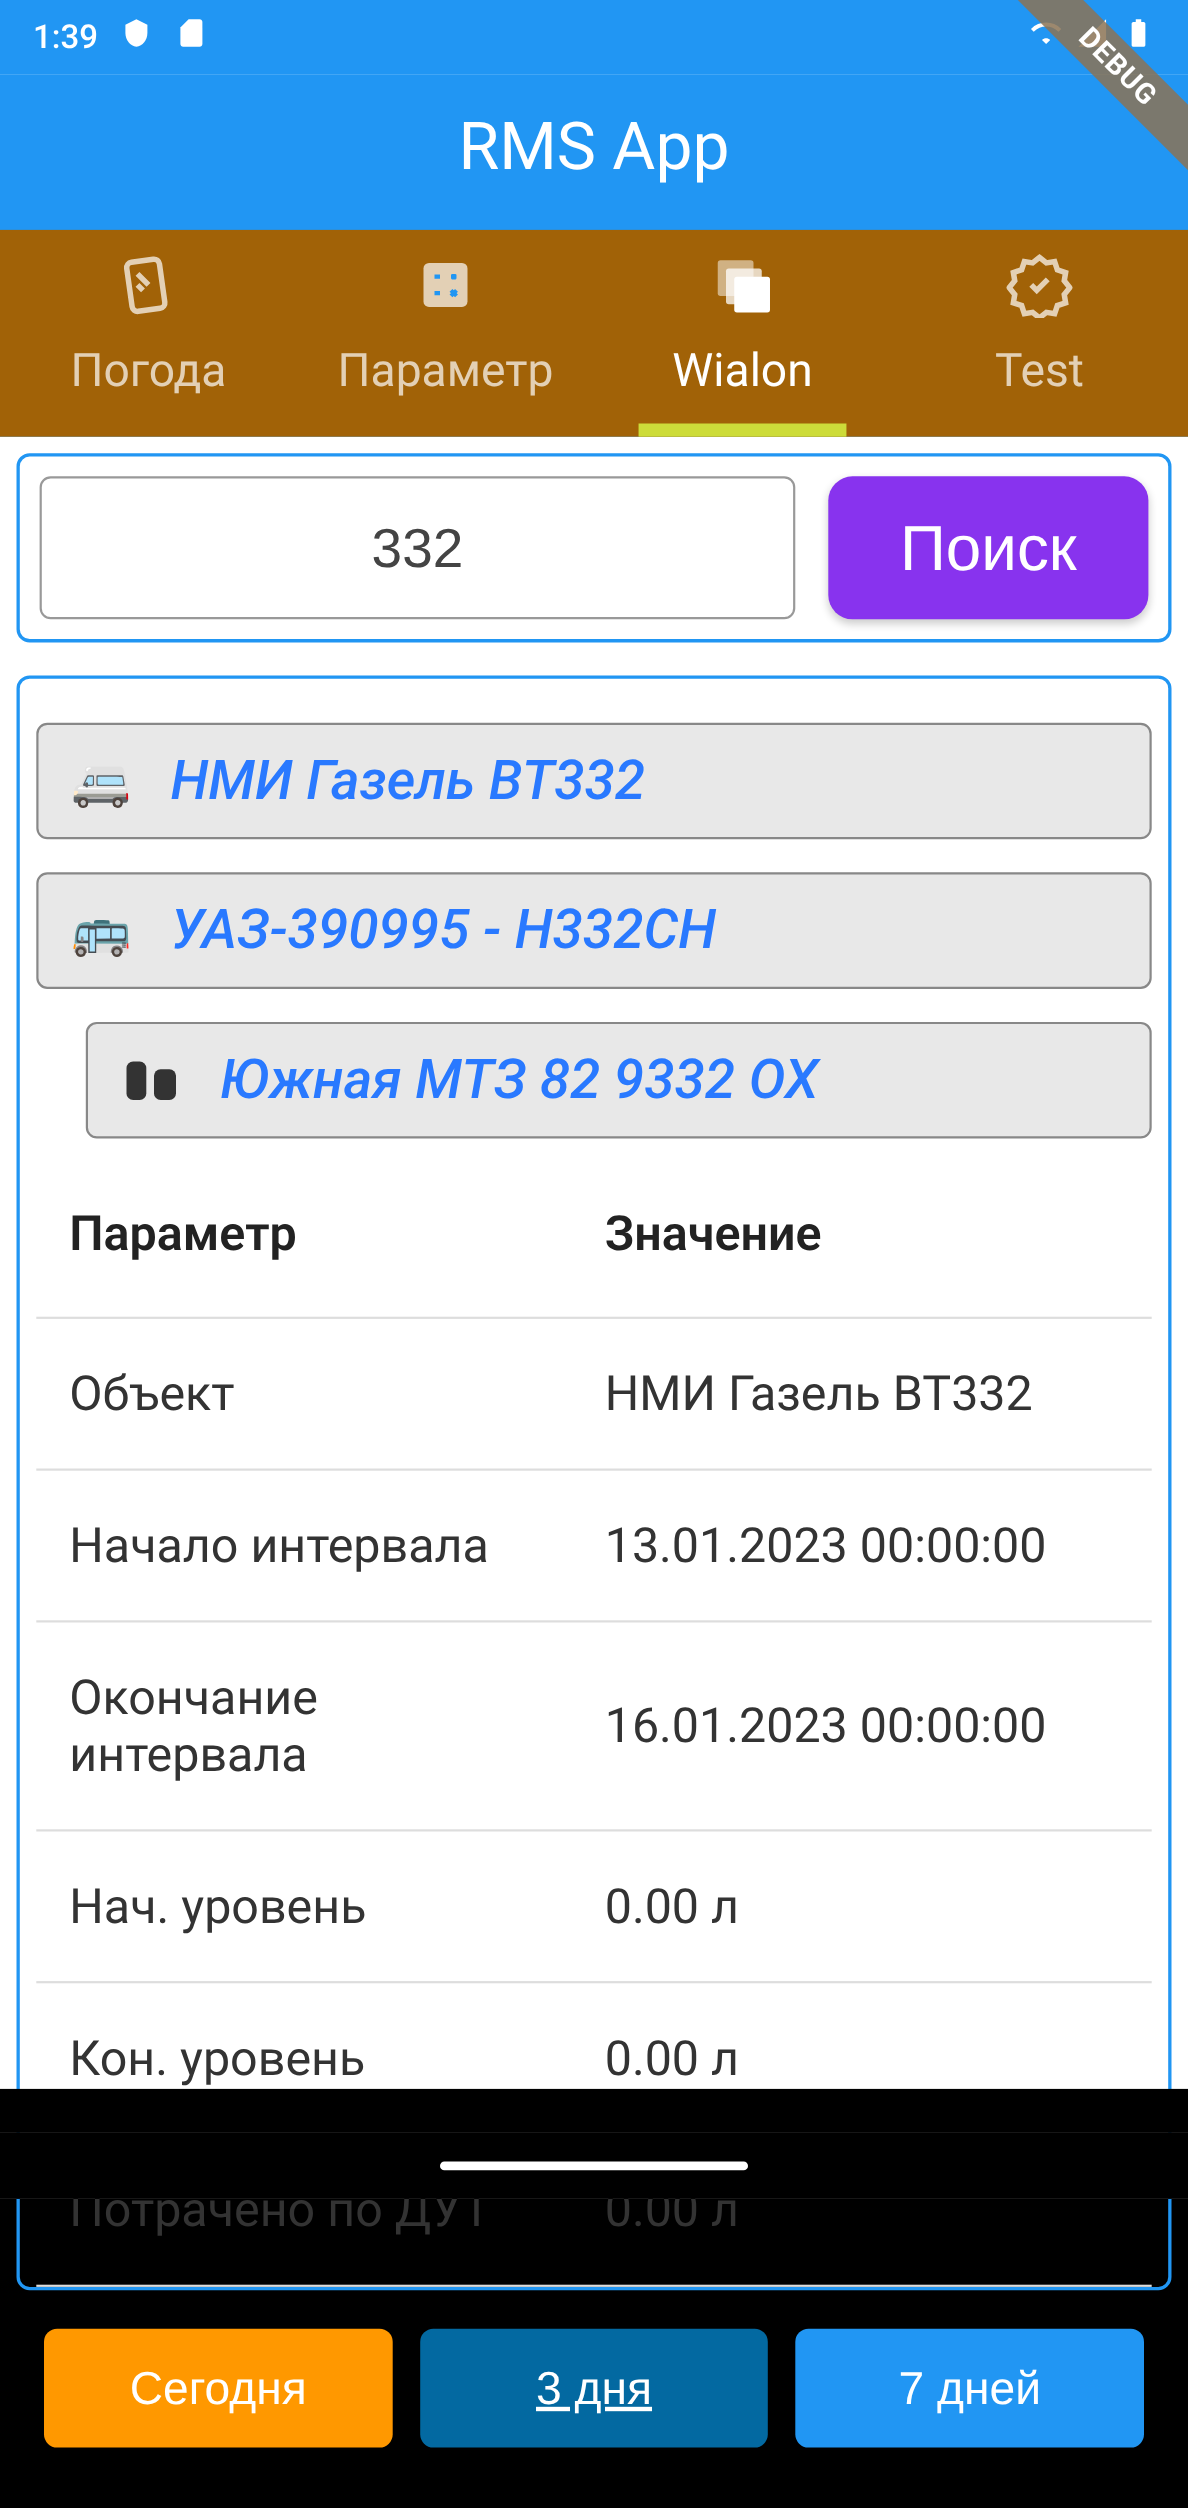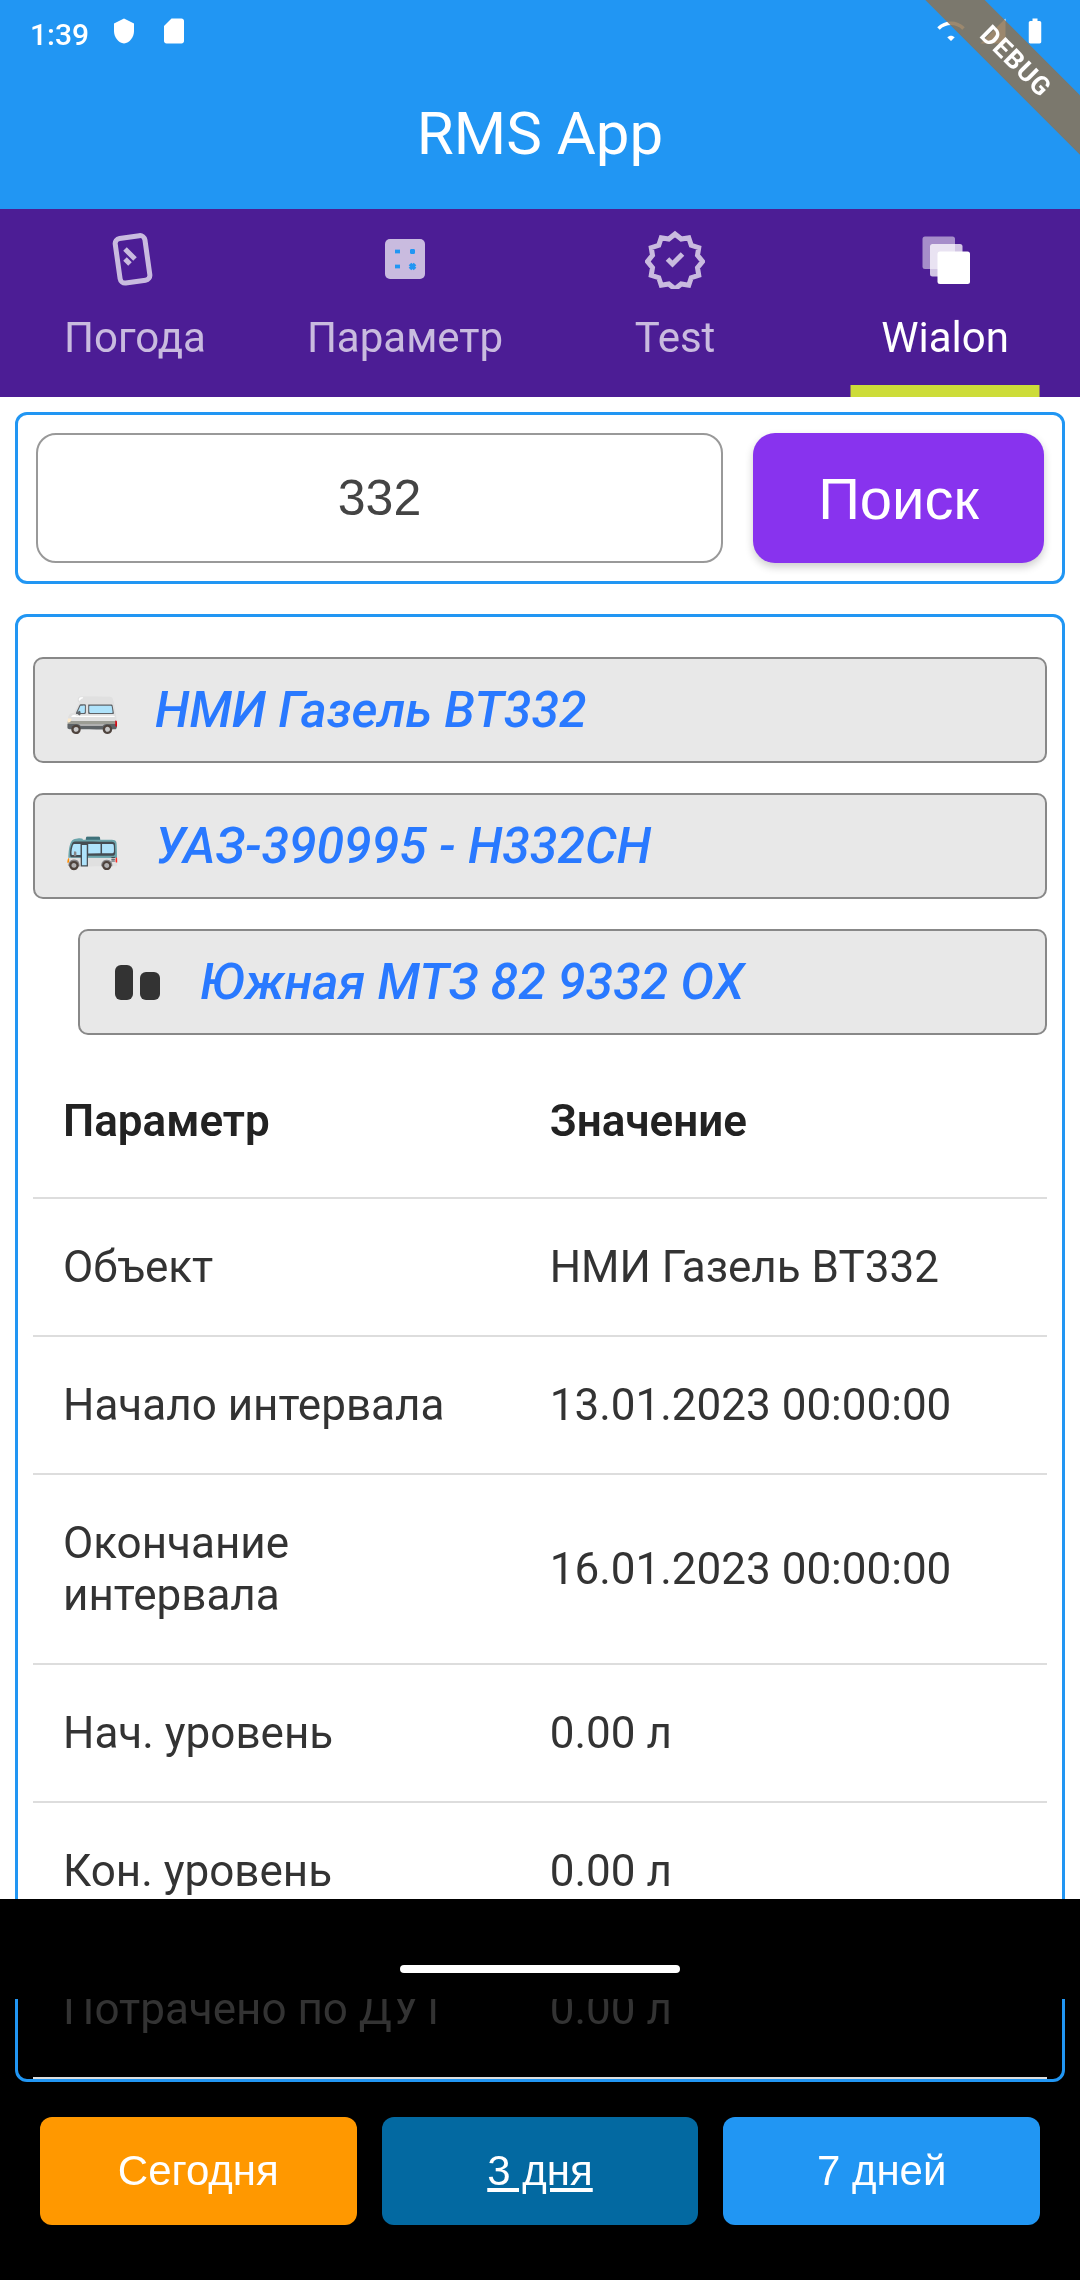--- a/index.html
+++ b/index.html
@@ -10,31 +10,31 @@
     .status-left { display: flex; align-items: center; gap: 20px; }
     .status-right { display: flex; align-items: center; gap: 12px; }
     .status-icon { width: 30px; height: 30px; display: inline-block; }
     
     .debug-banner { position: absolute; top: 0; right: 0; width: 170px; height: 170px; overflow: hidden; z-index: 100; }
     .debug-banner-inner { position: absolute; top: 40px; right: -60px; background: rgba(139, 115, 85, 0.85); color: #fff; padding: 6px 80px; transform: rotate(45deg); font-size: 26px; font-weight: bold; letter-spacing: 1px; }
     
     .app-header { background: #2196f3; color: #fff; }
     .app-title { text-align: center; padding: 30px 0 40px; font-size: 60px; font-weight: 400; }
     
-    .tabs { display: flex; background: #4c1d95; align-items: center; }
+    .tabs { display: flex; background: #a16207; align-items: center; }
     .tab { flex: 1; display: flex; flex-direction: column; align-items: center; justify-content: center; padding: 20px 0 35px; color: rgba(255,255,255,0.7); position: relative; cursor: pointer; }
     .tab.active { color: #fff; }
     .tab.active::after { content: ''; position: absolute; bottom: 0; left: 50%; transform: translateX(-50%); width: 70%; height: 12px; background: #cddc39; }
     .tab-icon { width: 60px; height: 60px; margin-bottom: 20px; }
     .tab-label { font-size: 42px; font-weight: 400; white-space: nowrap; overflow: hidden; text-overflow: ellipsis; max-width: 100%; }
     
     .content { padding: 15px; }
     
     .search-container { border: 3px solid #2196f3; border-radius: 12px; padding: 18px; display: flex; gap: 30px; margin-bottom: 30px; }
-    .search-input { flex: 1; border: 2px solid #999; border-radius: 20px; font-size: 50px; text-align: center; padding: 34px 20px; background: #fff; color: #444; }
+    .search-input { flex: 1; border: 2px solid #999; border-radius: 10px; font-size: 50px; text-align: center; padding: 34px 20px; background: #fff; color: #444; }
     .search-button { flex: 1; background: #8833ee; color: #fff; border: none; border-radius: 22px; font-size: 58px; font-weight: 400; cursor: pointer; box-shadow: 0 4px 8px rgba(0,0,0,0.2); }
     
     .results-container { border: 3px solid #2196f3; border-radius: 12px; padding: 40px 15px 0; margin-bottom: 15px; }
     
     .result-item { display: flex; align-items: center; gap: 30px; background: #e8e8e8; border: 2px solid #888; border-radius: 10px; padding: 22px 25px; margin-bottom: 30px; cursor: pointer; }
     .result-item:last-of-type { margin-bottom: 10px; margin-left: 45px; }
     .result-icon { width: 65px; height: 50px; display: flex; align-items: center; justify-content: center; font-size: 44px; }
     .result-label { color: #2979ff; font-size: 50px; font-weight: 500; font-style: italic; }
     
     .data-table { width: 100%; border-collapse: collapse; margin-top: 10px; }
@@ -113,38 +113,38 @@
               <line x1="8" y1="9" x2="10" y2="9" stroke="#2196f3" stroke-width="1.5"></line>
               <line x1="14" y1="9" x2="16" y2="9" stroke="#2196f3" stroke-width="1.5"></line>
               <line x1="15" y1="8" x2="15" y2="10" stroke="#2196f3" stroke-width="1.5"></line>
               <line x1="8" y1="15" x2="10" y2="15" stroke="#2196f3" stroke-width="1.5"></line>
               <line x1="14" y1="14" x2="16" y2="16" stroke="#2196f3" stroke-width="1.5"></line>
               <line x1="16" y1="14" x2="14" y2="16" stroke="#2196f3" stroke-width="1.5"></line>
             </svg>
         </span>
         <span class="tab-label">Параметр</span>
       </div>
-      <div class="tab">
-        <span>
-          <svg class="tab-icon" viewBox="0 0 24 24" fill="none" stroke="currentColor" stroke-width="2">
-              <path d="M12 2l2.5 2 3-.5 1 3 3 1-.5 3 2 2.5-2 2.5.5 3-3 1-1 3-3-.5-2.5 2-2.5-2-3 .5-1-3-3-1 .5-3-2-2.5 2-2.5-.5-3 3-1 1-3 3 .5z"></path>
-              <path d="M9 12l2 2 4-4"></path>
-            </svg>
-        </span>
-        <span class="tab-label">Test</span>
-      </div>
       <div class="tab active">
         <span>
           <svg class="tab-icon" viewBox="0 0 24 24" fill="currentColor">
               <rect x="3" y="3" width="13" height="13" rx="1" opacity="0.5"></rect>
               <rect x="6" y="6" width="13" height="13" rx="1" opacity="0.75"></rect>
               <rect x="9" y="9" width="13" height="13" rx="1"></rect>
             </svg>
         </span>
         <span class="tab-label">Wialon</span>
+      </div>
+      <div class="tab">
+        <span>
+          <svg class="tab-icon" viewBox="0 0 24 24" fill="none" stroke="currentColor" stroke-width="2">
+              <path d="M12 2l2.5 2 3-.5 1 3 3 1-.5 3 2 2.5-2 2.5.5 3-3 1-1 3-3-.5-2.5 2-2.5-2-3 .5-1-3-3-1 .5-3-2-2.5 2-2.5-.5-3 3-1 1-3 3 .5z"></path>
+              <path d="M9 12l2 2 4-4"></path>
+            </svg>
+        </span>
+        <span class="tab-label">Test</span>
       </div>
     </div>
   </div>
 
   <div class="content">
     <div class="search-container">
       <input class="search-input" type="text" value="332" style="">
       <button class="search-button">Поиск</button>
     </div>
 

